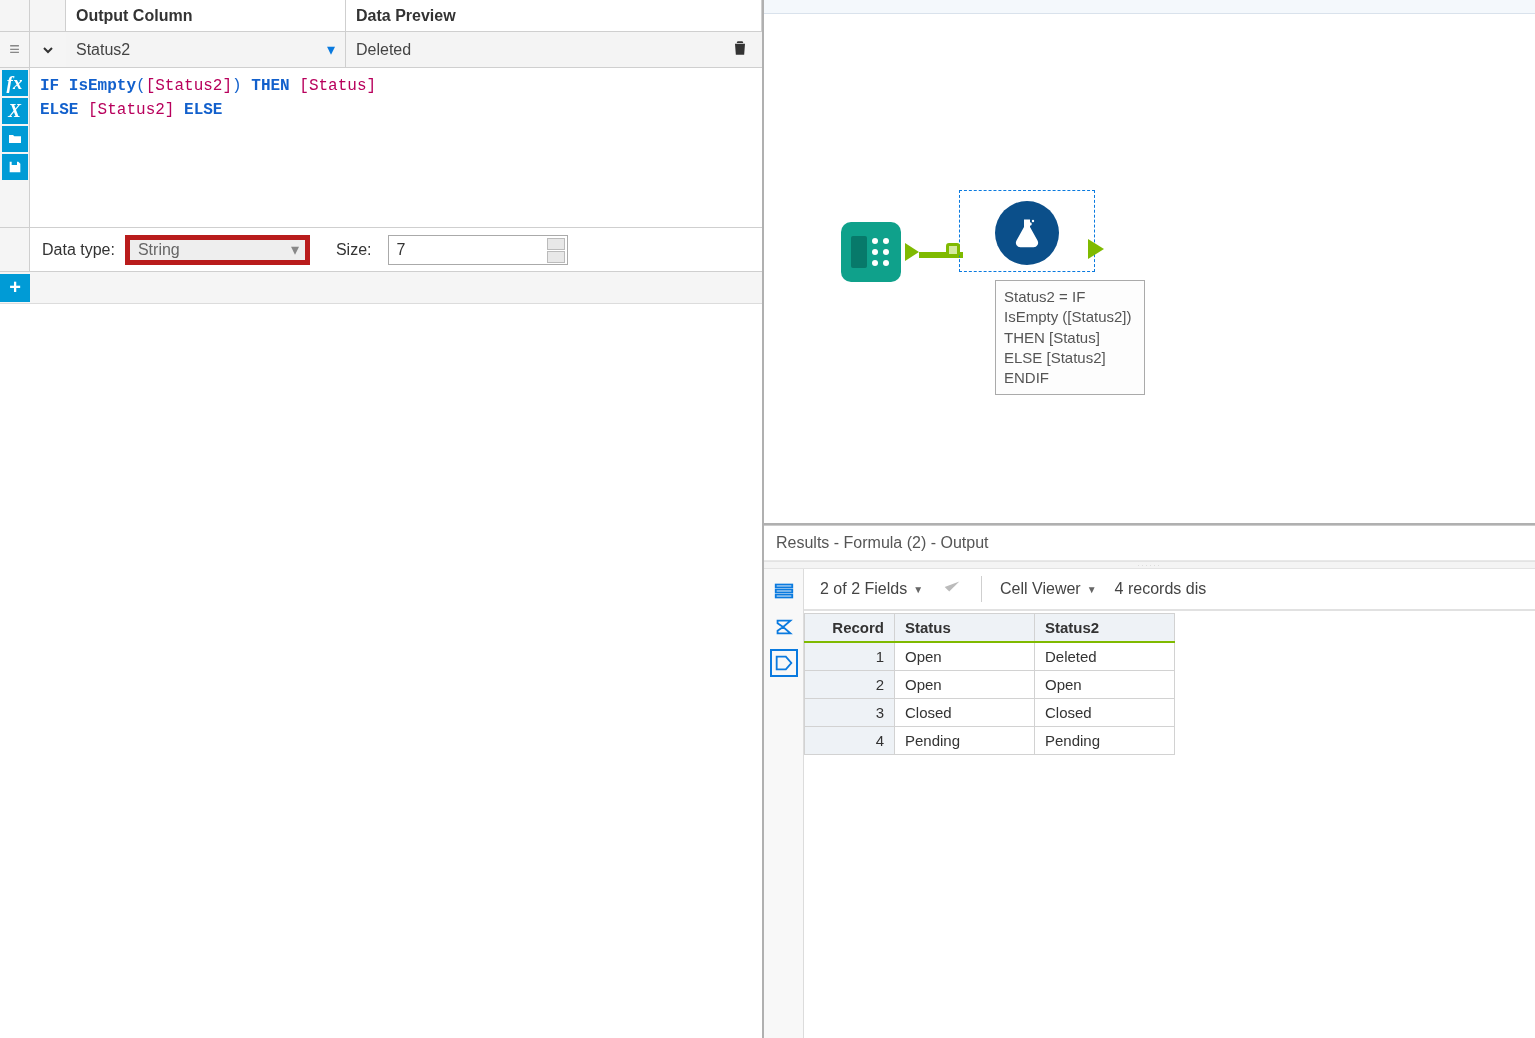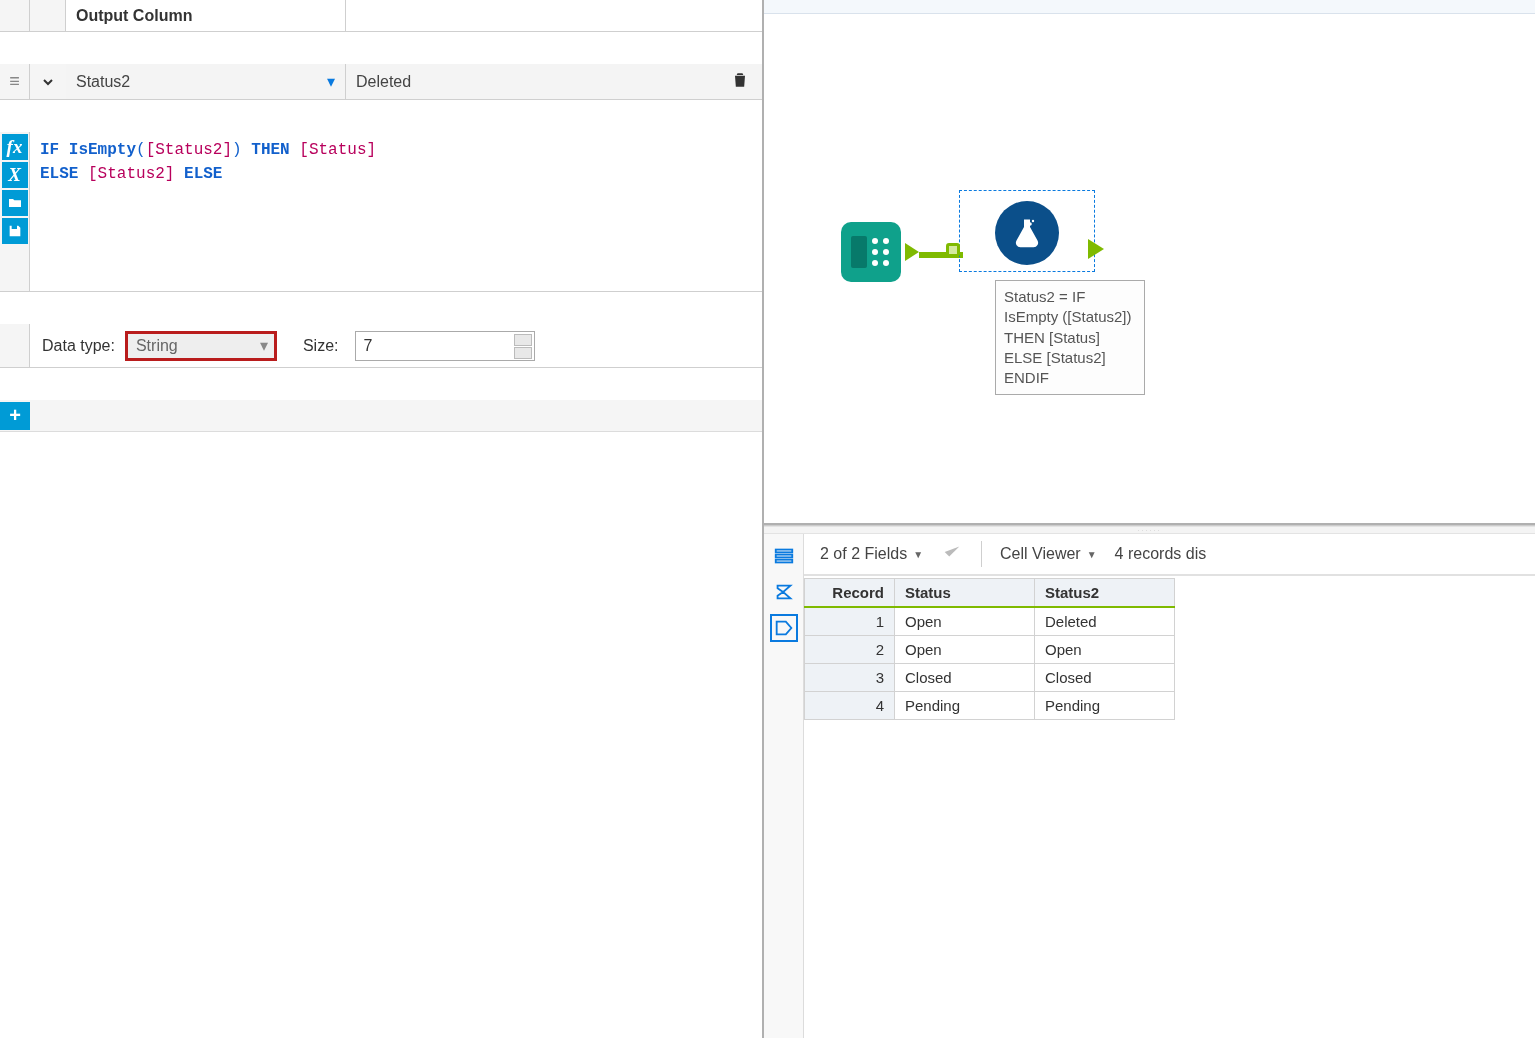--- a/index.html
+++ b/index.html
@@ -1,18 +1,18 @@
 <!DOCTYPE html>
 <html><head>
 <meta charset="utf-8">
 <style>
 * { box-sizing: border-box; margin: 0; padding: 0; }
 body { font-family: "Segoe UI", Tahoma, sans-serif; font-size: 14px; color: #333; background: #fff; width: 1535px; height: 1038px; overflow: hidden; }
 .main-layout { display: flex; width: 100%; height: 100%; }
-.left-panel { width: 764px; height: 100%; border-right: 2px solid #b0b0b0; background: #fff; display: flex; flex-direction: column; gap: 32px; }
+.left-panel { width: 764px; height: 100%; border-right: 2px solid #b0b0b0; background: #fff; display: flex; flex-direction: column; }
 .right-panel { flex: 1; display: flex; flex-direction: column; }
 
 
 .cfg-header-row { display: flex; align-items: stretch; height: 32px; border-bottom: 1px solid #cfcfcf; }
 .cfg-gutter { width: 30px; background: #f5f5f5; border-right: 1px solid #cfcfcf; }
 .cfg-gutter.narrow { width: 36px; display:flex; align-items:center; justify-content:center; }
 .cfg-col-hdr { background: #fff; font-weight: 600; font-size: 16px; display:flex; align-items:center; padding-left: 10px; border-right: 1px solid #cfcfcf; }
 .col-output { width: 280px; }
 .col-preview { flex: 1; }
 
@@ -33,21 +33,21 @@
 .tool-btn svg { width:16px; height:16px; fill:#fff; }
 
 .formula-text { flex:1; padding:6px 10px; font-family: Consolas, "Courier New", monospace; font-size:16px; line-height:1.5; white-space:pre; }
 .kw { color:#1260cc; font-weight:bold; }
 .func { color:#1260cc; font-weight:bold; }
 .field { color:#b8005c; }
 .paren { color:#1260cc; }
 
 .type-row { display:flex; align-items:center; height:44px; border-bottom:1px solid #cfcfcf; background:#fff; }
 .type-row .lbl { padding:0 10px 0 12px; font-size:16px; color:#333; }
-.type-select { width:152px; height:30px; border:3px solid #b91c1c; background:#eee; color:#666; display:flex; align-items:center; padding:0 8px; position:relative; font-size:16px; }
+.type-select { width:185px; height:30px; border:5px solid #b91c1c; background:#eee; color:#666; display:flex; align-items:center; padding:0 8px; position:relative; font-size:16px; }
 .type-select .dd { position:absolute; right:6px; color:#888; }
 .size-input { width:180px; height:30px; border:1px solid #aaa; background:#fff; display:flex; align-items:center; padding:0 8px; font-size:16px; margin-left:6px; position:relative; }
 .spin { position:absolute; right:2px; top:2px; display:flex; flex-direction:column; gap:1px; }
 .spin div { width:18px; height:12px; background:#e8e8e8; border:1px solid #bbb; }
 
 .add-row { display:flex; align-items:center; height:32px; background:#f5f5f5; border-bottom:1px solid #dcdcdc; }
 .add-btn { width:30px; height:28px; background:#009bd6; color:#fff; display:flex; align-items:center; justify-content:center; font-size:20px; font-weight:bold; border:none; margin-left:0px; }
 
 
 .canvas-area { flex: 0 0 525px; border-bottom: 2px solid #b0b0b0; position:relative; background:#fff; overflow:hidden; }
@@ -103,20 +103,21 @@
 <body>
 
 <div class="main-layout">
 
   <div class="left-panel">
 
     <div class="cfg-header-row">
       <div class="cfg-gutter"></div>
       <div class="cfg-gutter narrow"></div>
       <div class="cfg-col-hdr col-output">Output Column</div>
+      <div class="cfg-col-hdr col-preview">Data Preview</div>
     </div>
 
     <div class="cfg-value-row">
       <div class="menu-icon">≡</div>
       <div class="chevron-cell">
         <svg viewBox="0 0 24 24">
             <path d="M6 9l6 6 6-6" fill="none" stroke="#333" stroke-width="3"></path>
           </svg>
       </div>
       <div class="select-cell">
@@ -212,20 +213,21 @@
             <div class="out-anchor-green2"></div>
           </div>
         </div>
         <div class="annotation-box" id="annotation-box" style="white-space: pre-line;">Status2 = IF IsEmpty ([Status2]) THEN [Status]
 ELSE [Status2] ENDIF</div>
       </div>
 
     </div>
 
     <div class="results-panel">
+      <div class="results-title">Results - Formula (2) - Output</div>
       <div class="results-grip">······</div>
       <div class="results-body">
         <div class="results-sidebar">
           <div class="rs-icon">
             <svg viewBox="0 0 24 24">
                 <rect x="3" y="5" width="18" height="3"></rect>
                 <rect x="3" y="10.5" width="18" height="3"></rect>
                 <rect x="3" y="16" width="18" height="3"></rect>
               </svg>
           </div>

